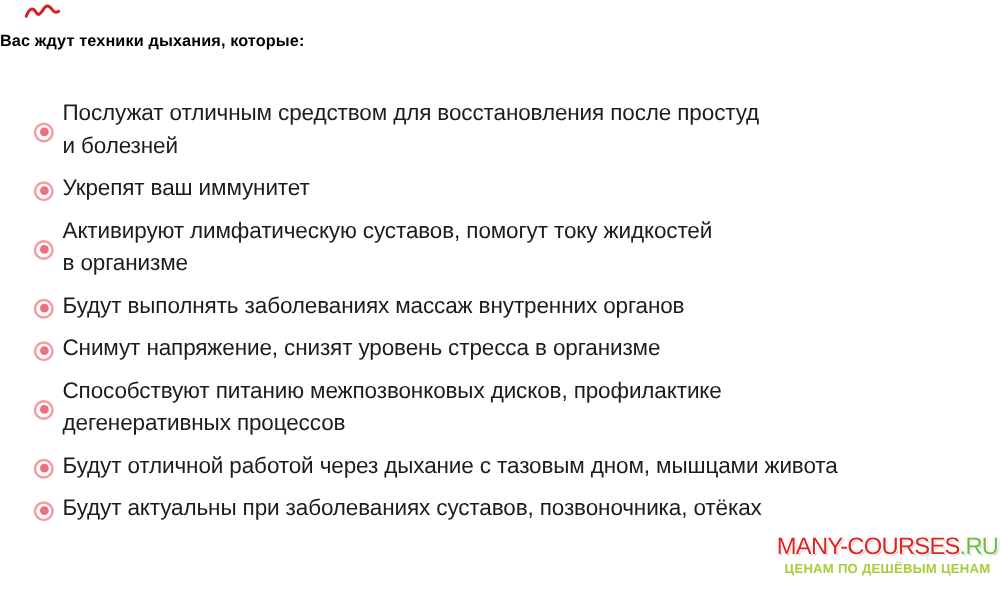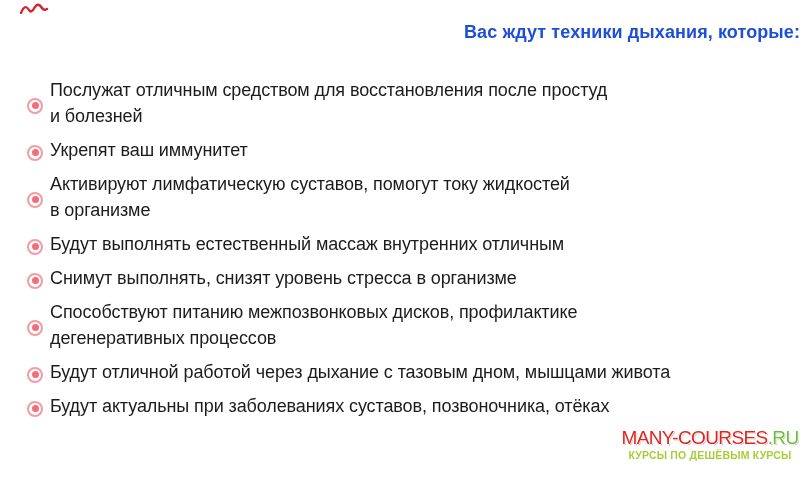--- a/index.html
+++ b/index.html
@@ -10,25 +10,25 @@
     overflow: hidden;
     position: relative;
   }
   .corner-mark {
     position: absolute;
     left: 19px; top: 1px;
     width: 30px; height: 18px;
   }
   .page-title {
     margin-top: 21px;
-    text-align: right;
-    font-size: 18px;
+    text-align: left;
+    font-size: 13px;
     line-height: 23px;
     font-weight: 700;
-    color: #1d4ed8;
+    color: #000000;
     letter-spacing: 0.1px;
   }
   .benefit-list {
     list-style: none;
     margin: 33px 0 0 27px;
     padding: 0;
     width: 760px;
   }
   .benefit-list li {
     display: flex;
@@ -112,39 +112,39 @@
     <span class="bullet"></span>
     <span class="item-text">Укрепят ваш иммунитет</span>
   </li>
   <li>
     <span class="bullet"></span>
     <span class="item-text">Активируют лимфатическую суставов, помогут току жидкостей
 в организме</span>
   </li>
   <li>
     <span class="bullet"></span>
-    <span class="item-text">Будут выполнять естественный массаж внутренних отличным</span>
+    <span class="item-text">Будут выполнять заболеваниях массаж внутренних органов</span>
   </li>
   <li>
     <span class="bullet"></span>
-    <span class="item-text">Снимут выполнять, снизят уровень стресса в организме</span>
+    <span class="item-text">Снимут напряжение, снизят уровень стресса в организме</span>
   </li>
   <li>
     <span class="bullet"></span>
     <span class="item-text">Способствуют питанию межпозвонковых дисков, профилактике
 дегенеративных процессов</span>
   </li>
   <li>
     <span class="bullet"></span>
     <span class="item-text">Будут отличной работой через дыхание с тазовым дном, мышцами живота</span>
   </li>
   <li>
     <span class="bullet"></span>
     <span class="item-text">Будут актуальны при заболеваниях суставов, позвоночника, отёках</span>
   </li>
 </ul>
 
 <div class="watermark">
   <div class="watermark-logo">
     <span class="logo-red">MANY-COURSES</span><span class="logo-green">.RU</span>
   </div>
-  <div class="watermark-tagline">КУРСЫ ПО ДЕШЁВЫМ КУРСЫ</div>
+  <div class="watermark-tagline">ЦЕНАМ ПО ДЕШЁВЫМ ЦЕНАМ</div>
 </div>
 
 </body></html>

